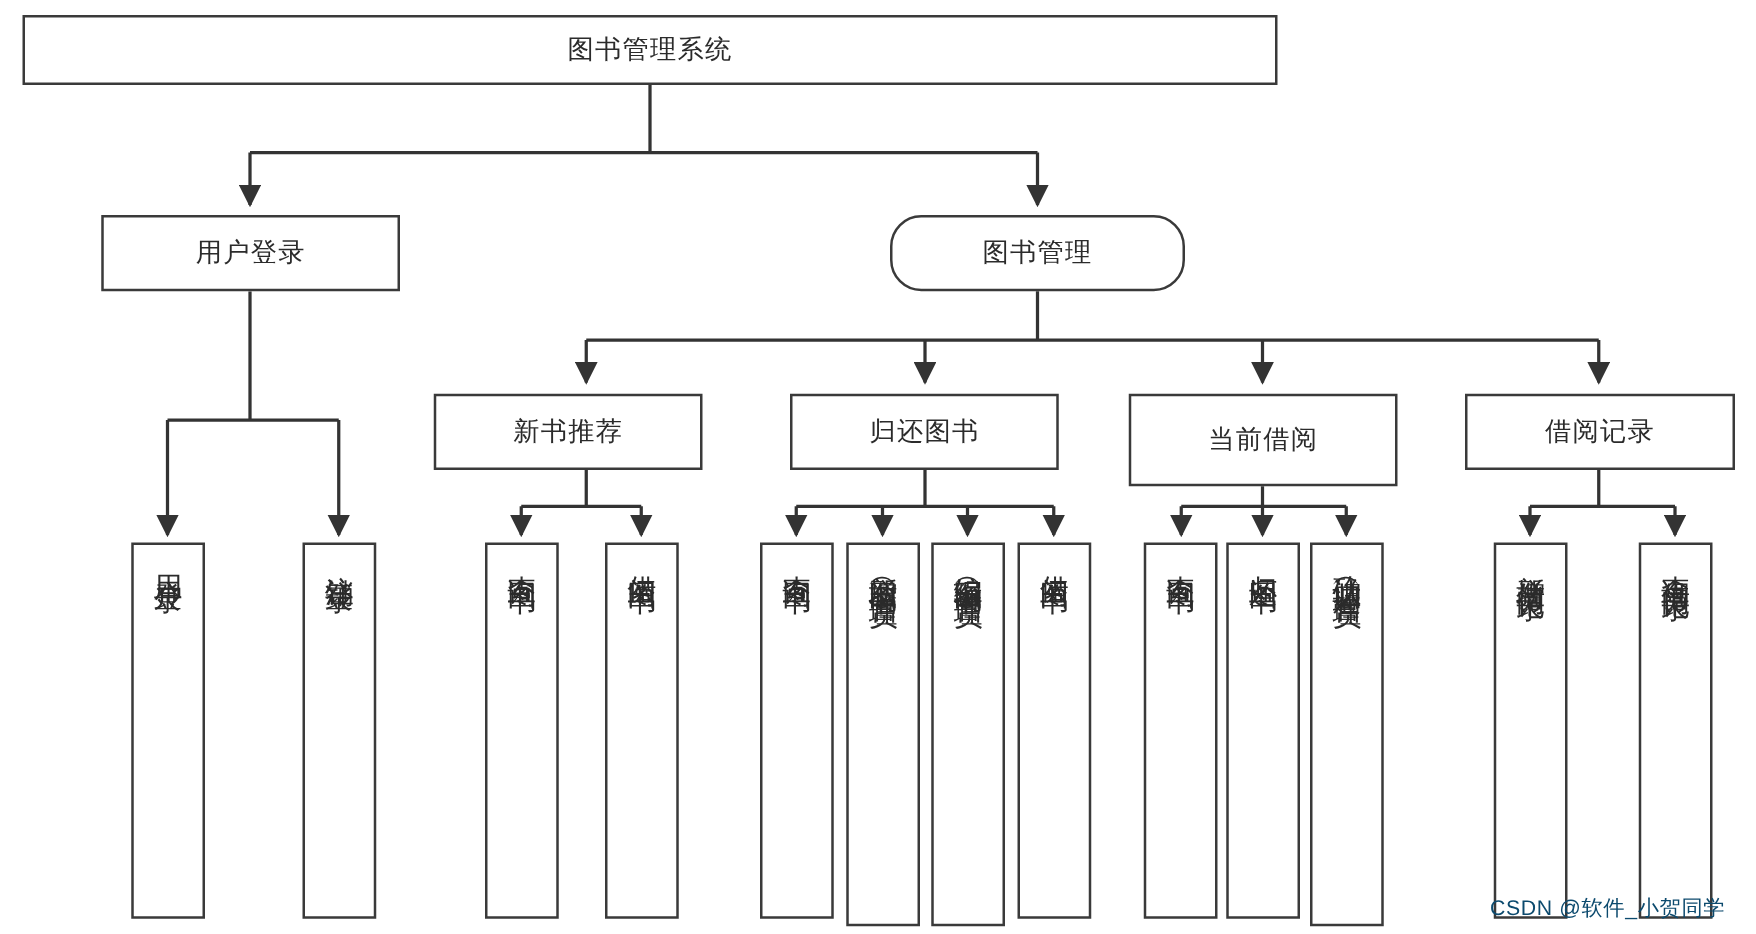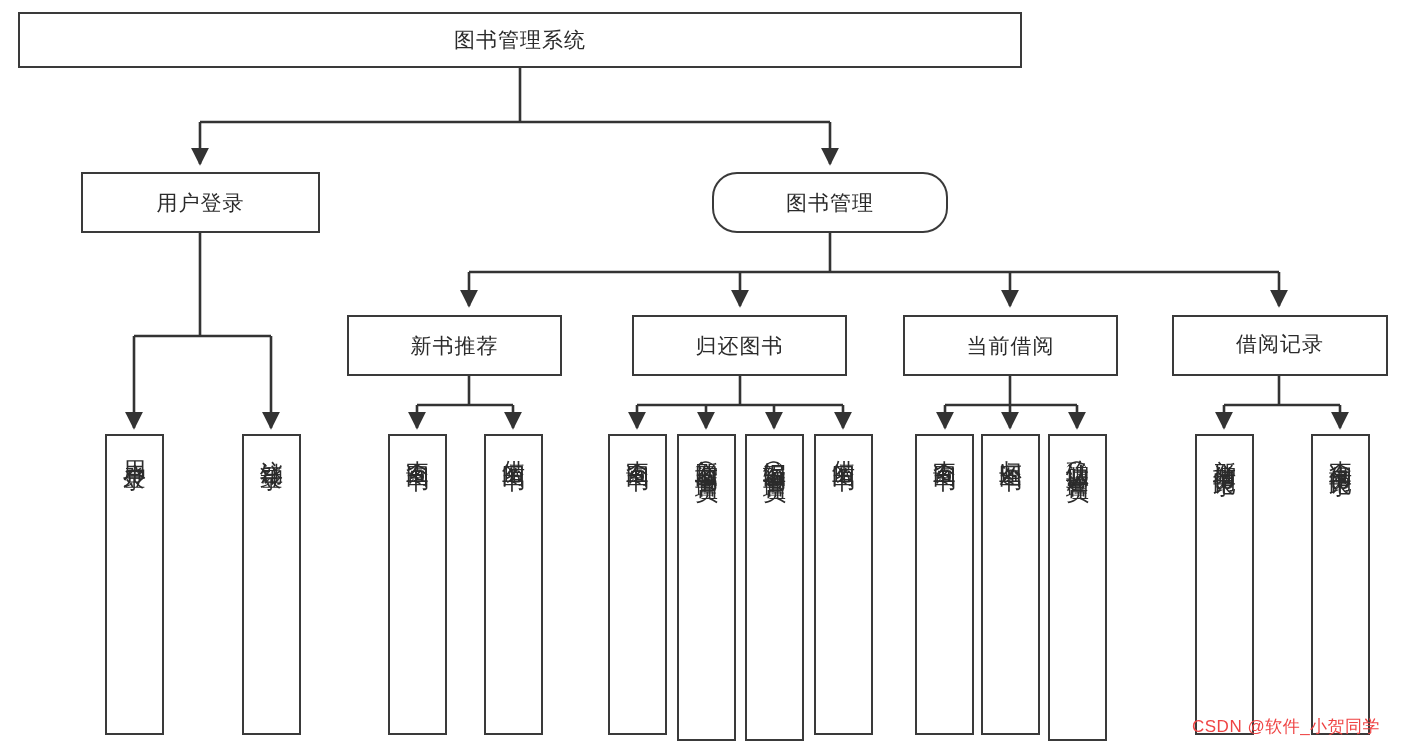--- a/index.html
+++ b/index.html
@@ -52,21 +52,21 @@
   .node.vert .label {
     writing-mode: vertical-rl;
     text-orientation: upright;
     font-size: 23px;
     letter-spacing: 3px;
     line-height: 1;
   }
   .watermark {
     position: absolute;
     font-size: 17px;
-    color: #ef4444;
+    color: #0c4a6e;
     white-space: nowrap;
     letter-spacing: 0.5px;
   }
 </style>
 </head>
 <body>
 
 <div id="canvas">
 
   <svg class="connectors" viewBox="0 0 1405 747" xmlns="http://www.w3.org/2000/svg">
@@ -132,25 +132,25 @@
   </div>
 
   <div class="node horiz" style="left:347px; top:315px; width:215px; height:61px;">
     <span class="label">新书推荐</span>
   </div>
 
   <div class="node horiz" style="left:632px; top:315px; width:215px; height:61px;">
     <span class="label">归还图书</span>
   </div>
 
-  <div class="node horiz" style="left:903px; top:315px; width:215px; height:61px;">
+  <div class="node horiz" style="left:903px; top:315px; width:215px; height:74px;">
     <span class="label">当前借阅</span>
   </div>
 
-  <div class="node horiz" style="left:1172px; top:315px; width:216px; height:61px;font-family:Liberation Mono, monospace;">
+  <div class="node horiz" style="left:1172px; top:315px; width:216px; height:61px;">
     <span class="label">借阅记录</span>
   </div>
 
   <div class="node vert" style="left:105px; top:434px; width:59px; height:301px;">
     <span class="label">用户登录</span>
   </div>
   <div class="node vert" style="left:242px; top:434px; width:59px; height:301px;">
     <span class="label">注销登录</span>
   </div>
 

